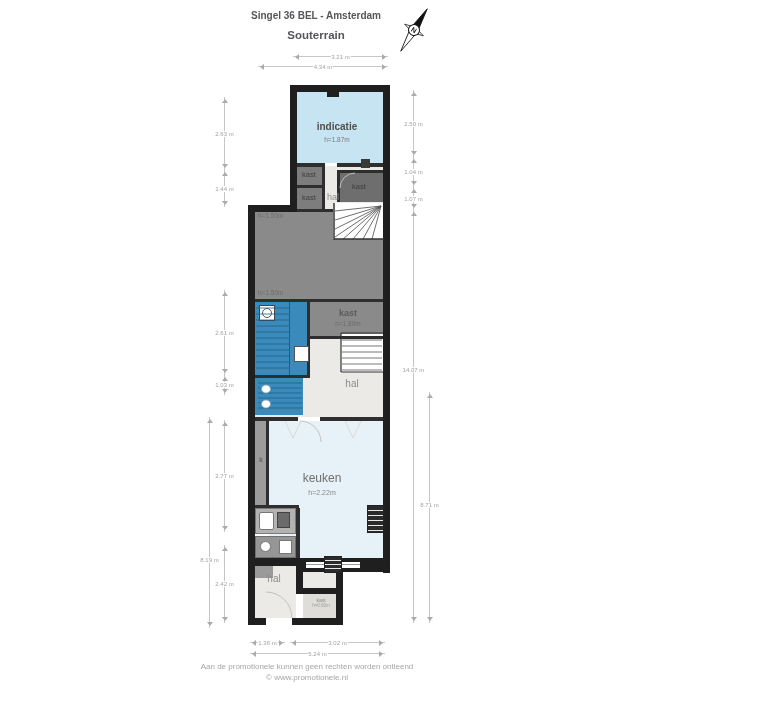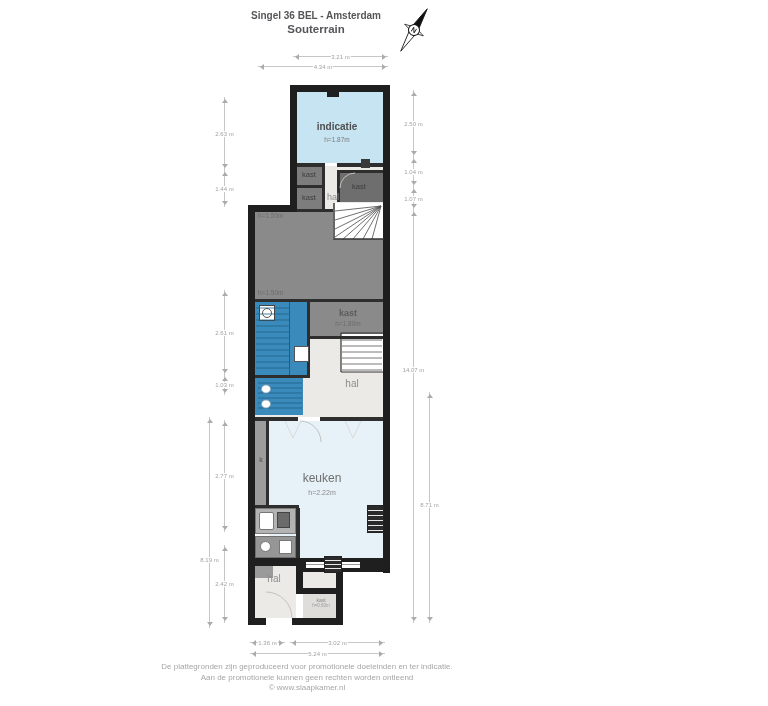--- a/index.html
+++ b/index.html
@@ -17,21 +17,21 @@
   .dim-v::after{content:"";position:absolute;left:-2.5px;bottom:-1px;border:3px solid transparent;border-top:4px solid #ababab;}
   .dim-h{position:absolute;height:1px;background:#c6c6c6;}
   .dim-h::before{content:"";position:absolute;top:-2.5px;left:-1px;border:3px solid transparent;border-right:4px solid #ababab;}
   .dim-h::after{content:"";position:absolute;top:-2.5px;right:-1px;border:3px solid transparent;border-left:4px solid #ababab;}
   .dim-label{position:absolute;font-size:6px;color:#a2a2a2;background:#fff;padding:0 1px;white-space:nowrap;}
   .dim-v .dim-label{left:50%;top:50%;transform:translate(-50%,-50%);}
   .dim-h .dim-label{left:50%;top:50%;transform:translate(-50%,-50%);}
   .window{position:absolute;background:linear-gradient(#fff 0 2px,#9a9a9a 2px 3px,#fff 3px 6px);}
   .title{position:absolute;left:166px;top:10px;width:300px;text-align:center;color:#56565a;}
   .title .t1{font-size:10px;font-weight:bold;}
-  .title .t2{font-size:11.5px;font-weight:bold;margin-top:2px;}
+  .title .t2{font-size:11.5px;font-weight:bold;margin-top:8px;}
   .footer{position:absolute;left:0;top:662px;width:614px;text-align:center;color:#a6a6a6;font-size:8px;line-height:10.5px;}
   svg{position:absolute;left:0;top:0;pointer-events:none;}
 </style>
 </head>
 <body>
 
 <div id="page">
 
   <div class="title">
     <div class="t1">Singel 36 BEL - Amsterdam</div>
@@ -242,18 +242,17 @@
     <span class="dim-label">1.36 m</span>
     </div>
   <div class="dim-h" style="left:290px;top:642px;width:95px;">
     <span class="dim-label">3.02 m</span>
     </div>
   <div class="dim-h" style="left:250px;top:653px;width:135px;">
     <span class="dim-label">5.24 m</span>
     </div>
 
   <div class="footer">
-    <div>De plattegronden zijn geproduceerd voor promotionele doeleinden en ter indicatie.</div>
     <div>Aan de promotionele kunnen geen rechten worden ontleend</div>
-    <div>© www.slaapkamer.nl</div>
+    <div>© www.promotionele.nl</div>
   </div>
 
 </div>
 
 </body></html>

